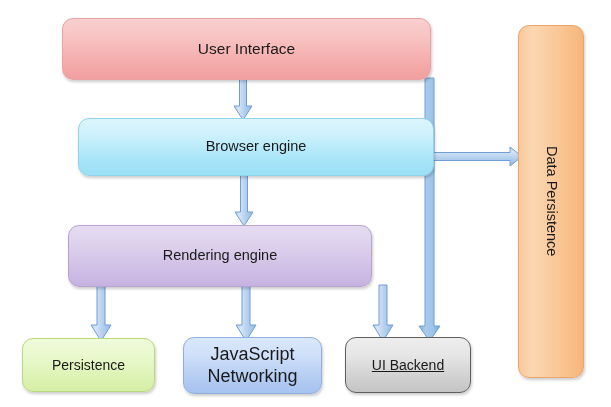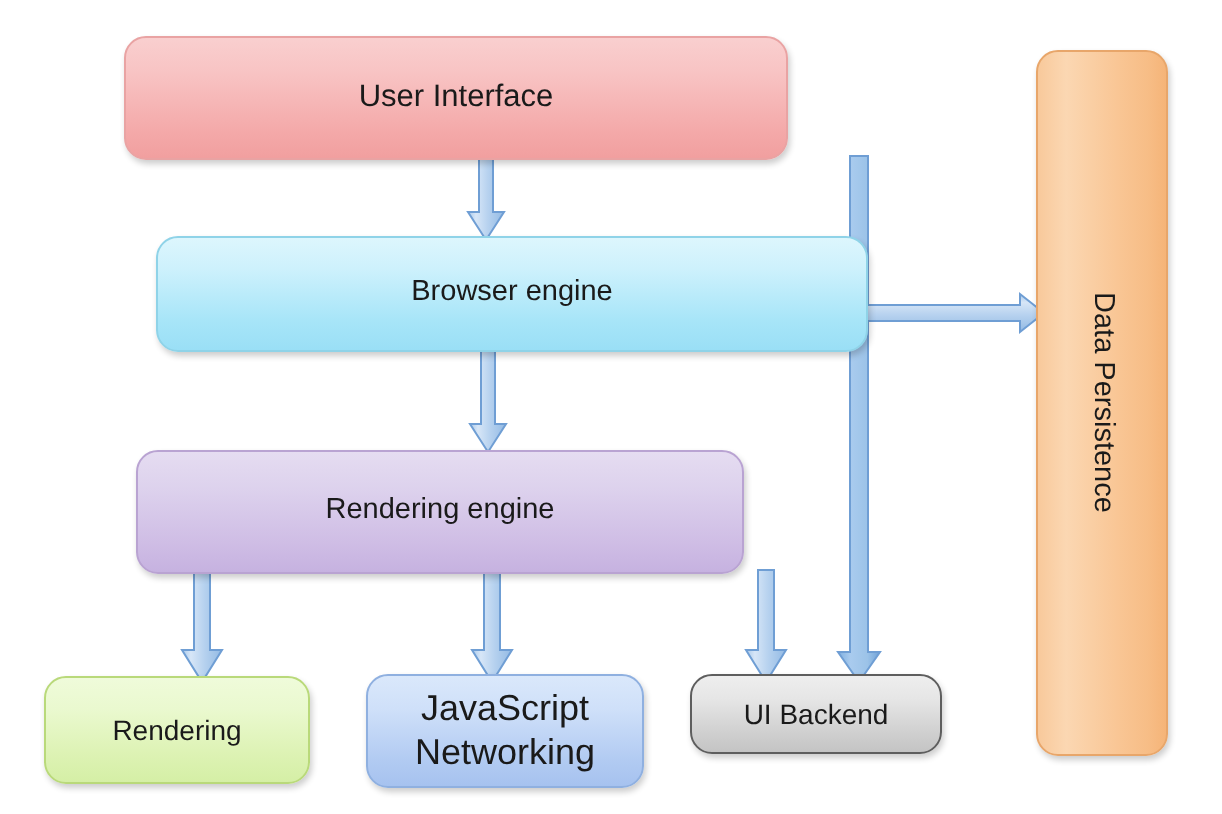--- a/index.html
+++ b/index.html
@@ -29,21 +29,21 @@
     z-index: 4;
   }
   .node .label {
     display: block;
     width: 100%;
     padding: 0 4px;
   }
 
   
   #node-ui {
-    left: 62px; top: 18px; width: 332px; height: 62px;
+    left: 62px; top: 18px; width: 369px; height: 62px;
     border: 1px solid #e9a3a3;
     border-radius: 11px;
     background: linear-gradient(to bottom, #f9cfcf 0%, #f8c3c3 30%, #f4a9a9 78%, #f19f9f 100%);
     box-shadow: 1px 2px 3px rgba(0,0,0,0.20);
     font-size: 15.5px;
   }
   #node-browser {
     left: 62px; top: 118px; width: 356px; height: 58px;
     border: 1px solid #8fd3e8;
     border-radius: 11px;
@@ -70,26 +70,27 @@
   }
   #node-js {
     left: 183px; top: 337px; width: 139px; height: 57px;
     border: 1px solid #8fb0e0;
     border-radius: 11px;
     background: linear-gradient(to bottom, #dae8fb 0%, #cfe0f9 30%, #b2cbf2 76%, #a6c2ef 100%);
     box-shadow: 1px 2px 3px rgba(0,0,0,0.20);
     font-size: 18px;
   }
   #node-uibackend {
-    left: 345px; top: 337px; width: 126px; height: 40px;
+    left: 345px; top: 337px; width: 126px; height: 56px;
     border: 1px solid #5e5e5e;
     border-radius: 11px;
     background: linear-gradient(to bottom, #eeeeee 0%, #e6e6e6 30%, #cfcfcf 76%, #c4c4c4 100%);
     box-shadow: 1px 2px 3px rgba(0,0,0,0.20);
     font-size: 14px;
+    text-decoration: underline;
   }
   #node-persistence {
     left: 518px; top: 25px; width: 66px; height: 353px;
     border: 1px solid #e8a66a;
     border-radius: 11px;
     background: linear-gradient(to right, #f8c99b 0%, #fbd7b2 22%, #f9c695 62%, #f7bd86 86%, #f5b478 100%);
     box-shadow: 1px 2px 3px rgba(0,0,0,0.20);
     font-size: 14.5px;
   }
   #node-persistence .label {
@@ -183,21 +184,21 @@
 
   <div class="node" id="node-browser">
     <span class="label">Browser engine</span>
   </div>
 
   <div class="node" id="node-rendering">
     <span class="label">Rendering engine</span>
   </div>
 
   <div class="node" id="node-networking">
-    <span class="label">Rendering</span>
+    <span class="label">Persistence</span>
   </div>
 
   <div class="node" id="node-js">
     <span class="label">
       <span>JavaScript</span><br>
       <span>Networking</span>
     </span>
   </div>
 
   <div class="node" id="node-uibackend">

